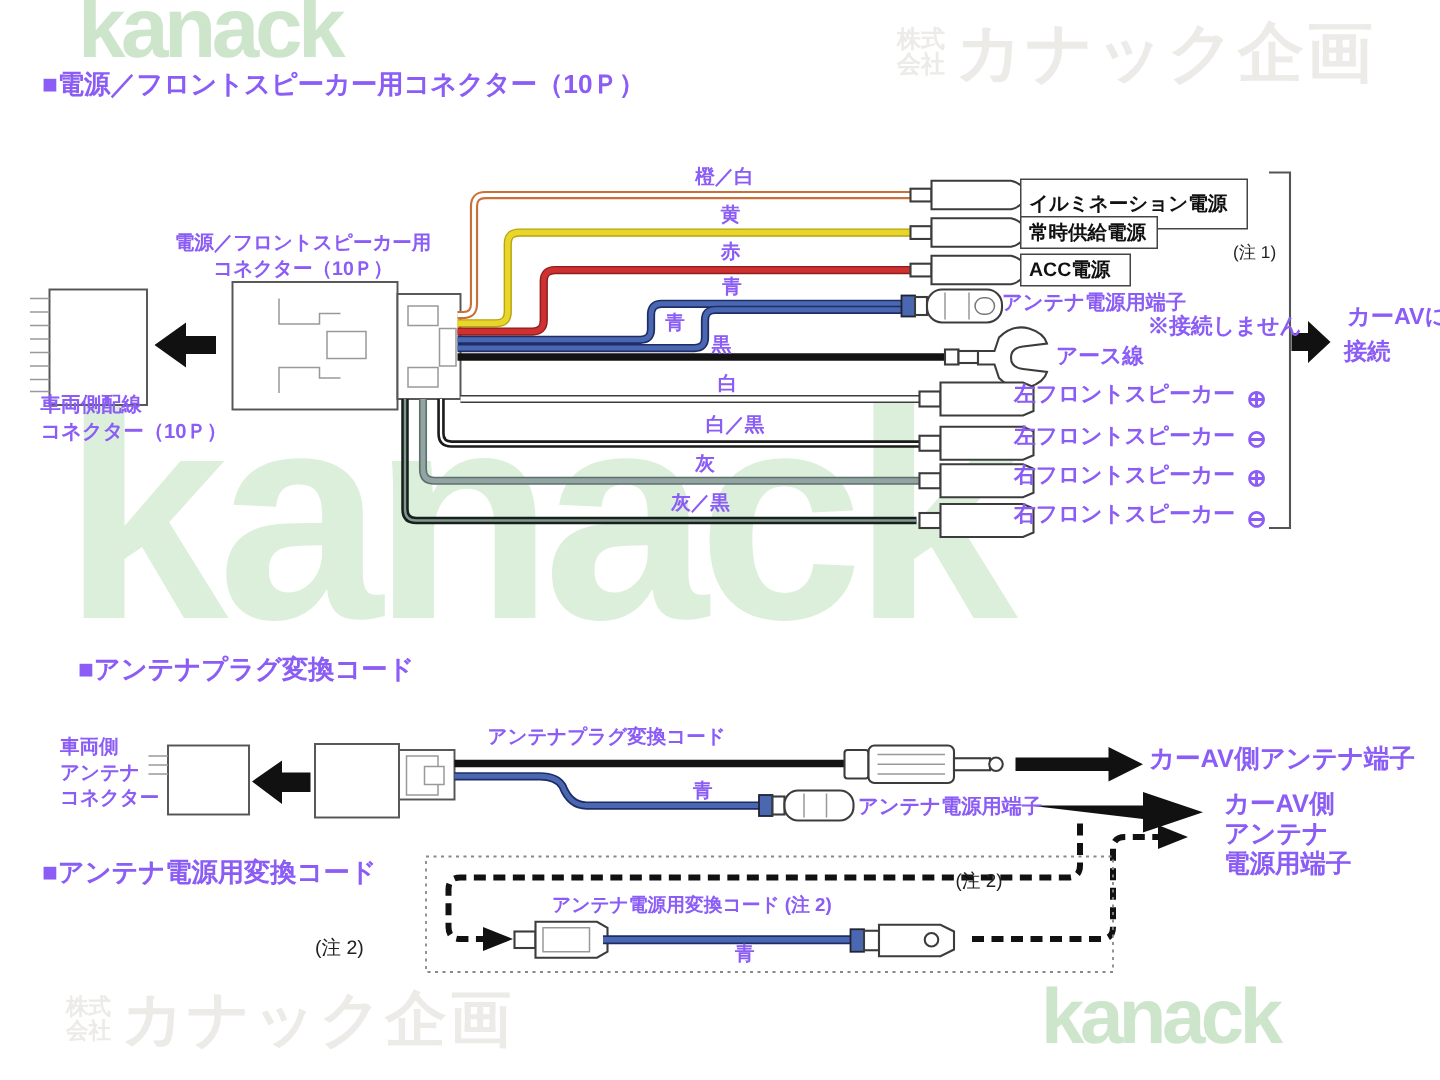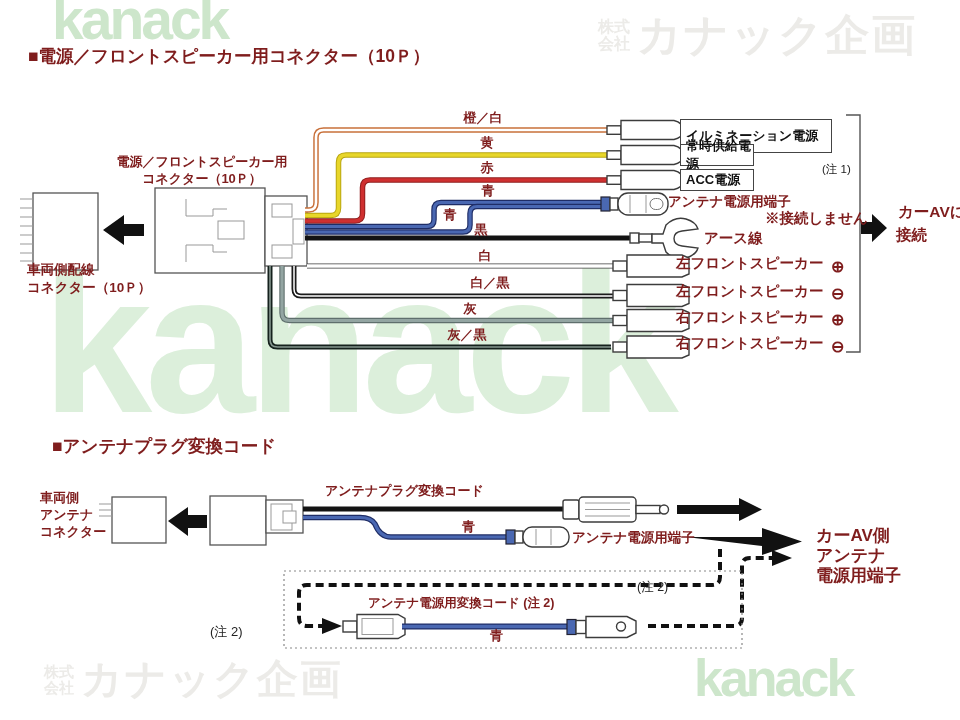--- a/index.html
+++ b/index.html
@@ -4,21 +4,21 @@
 <style>
   html,body{margin:0;padding:0;}
   .page{position:relative;width:960px;height:720px;background:#fff;overflow:hidden;
         font-family:Liberation Sans, sans-serif;}
   .wm{position:absolute;z-index:1;white-space:nowrap;user-select:none;}
   .wm-green{font-weight:800;letter-spacing:-3px;color:#cde6cb;}
   .wm-gray{display:flex;align-items:center;gap:7px;color:#ecebe8;font-weight:bold;}
   .wm-gray .sm{font-size:16px;line-height:1.05;}
   .wm-gray .lg{font-size:44px;letter-spacing:2px;}
   svg.diagram{position:absolute;left:0;top:0;z-index:2;}
-  .lbl{position:absolute;z-index:3;color:#7f1d1d;font-weight:bold;white-space:nowrap;line-height:1.15;}
+  .lbl{position:absolute;z-index:3;color:#8b5cf6;font-weight:bold;white-space:nowrap;line-height:1.15;}
   .ctr{text-align:center;}
   .norm{font-weight:normal;color:#222;margin-top:31px;}
   .boxlbl{position:absolute;z-index:3;border:1.5px solid #444;background:#fff;color:#111;
           font-weight:bold;display:flex;align-items:center;padding-left:5px;box-sizing:border-box;}
   
   .box{fill:#fff;stroke:#555;stroke-width:1.3;}
   .det{fill:none;stroke:#999;stroke-width:1;}
   .det2{fill:#fff;stroke:#999;stroke-width:1;}
   .term{fill:#fff;stroke:#3c3c3c;stroke-width:1.4;}
   .blk{fill:#111;stroke:none;}
@@ -215,21 +215,21 @@
   <div class="lbl ctr" style="left:457px;top:161px;width:60px;font-size:13px;">赤</div>
   <div class="lbl ctr" style="left:458px;top:184px;width:60px;font-size:13px;">青</div>
   <div class="lbl ctr" style="left:420px;top:208px;width:60px;font-size:13px;">青</div>
   <div class="lbl ctr" style="left:451px;top:223px;width:60px;font-size:13px;">黒</div>
   <div class="lbl ctr" style="left:455px;top:249px;width:60px;font-size:13px;">白</div>
   <div class="lbl ctr" style="left:460px;top:276px;width:60px;font-size:13px;">白／黒</div>
   <div class="lbl ctr" style="left:440px;top:302px;width:60px;font-size:13px;">灰</div>
   <div class="lbl ctr" style="left:437px;top:328px;width:60px;font-size:13px;">灰／黒</div>
 
   <div class="boxlbl" style="left:680px;top:119px;width:152px;height:34px;font-size:13px;">イルミネーション電源</div>
-  <div class="boxlbl" style="left:680px;top:144px;width:74px;height:22px;font-size:13px;">常時供給電源</div>
+  <div class="boxlbl" style="left:680px;top:144px;width:92px;height:22px;font-size:13px;">常時供給電源</div>
   <div class="boxlbl" style="left:680px;top:169px;width:74px;height:22px;font-size:13px;">ACC電源</div>
   <div class="lbl norm" style="left:822px;top:132px;font-size:11.5px;">(注 1)</div>
 
   <div class="lbl" style="left:668px;top:194px;font-size:13.5px;">アンテナ電源用端子</div>
   <div class="lbl" style="left:727px;top:210px;font-size:14.5px;margin-left:38px;">※接続しません</div>
   <div class="lbl" style="left:704px;top:230px;font-size:14.5px;">アース線</div>
 
   <div class="lbl" style="left:676px;top:255px;font-size:14.5px;">左フロントスピーカー</div>
   <div class="lbl" style="left:831px;top:258px;font-size:16px;">⊕</div>
   <div class="lbl" style="left:676px;top:283px;font-size:14.5px;">左フロントスピーカー</div>
@@ -240,24 +240,26 @@
   <div class="lbl" style="left:831px;top:338px;font-size:16px;">⊖</div>
 
   <div class="lbl" style="left:898px;top:203px;font-size:15.5px;">カーAVに</div>
   <div class="lbl" style="left:896px;top:226px;font-size:15.5px;">接続</div>
 
   <div class="lbl" style="left:28px;top:436px;font-size:17.5px;margin-left:24px;">■アンテナプラグ変換コード</div>
   <div class="lbl" style="left:40px;top:491px;font-size:13px;">車両側</div>
   <div class="lbl" style="left:40px;top:508px;font-size:13px;">アンテナ</div>
   <div class="lbl" style="left:40px;top:525px;font-size:13px;">コネクター</div>
   <div class="lbl" style="left:325px;top:484px;font-size:13px;">アンテナプラグ変換コード</div>
+  <div class="lbl" style="left:766px;top:496px;font-size:17px;">カーAV側アンテナ端子</div>
   <div class="lbl" style="left:462px;top:520px;font-size:13px;">青</div>
   <div class="lbl" style="left:572px;top:530px;font-size:13.5px;">アンテナ電源用端子</div>
   <div class="lbl norm" style="left:637px;top:549px;font-size:12.5px;">(注 2)</div>
   <div class="lbl" style="left:816px;top:526px;font-size:17px;">カーAV側</div>
   <div class="lbl" style="left:816px;top:546px;font-size:17px;">アンテナ</div>
   <div class="lbl" style="left:816px;top:566px;font-size:17px;">電源用端子</div>
 
+  <div class="lbl" style="left:28px;top:571px;font-size:17.5px;">■アンテナ電源用変換コード</div>
   <div class="lbl norm" style="left:210px;top:594px;font-size:13px;">(注 2)</div>
   <div class="lbl" style="left:368px;top:596px;font-size:12.5px;">アンテナ電源用変換コード (注 2)</div>
   <div class="lbl" style="left:490px;top:629px;font-size:13px;">青</div>
 
 </div>
 
 </body></html>

